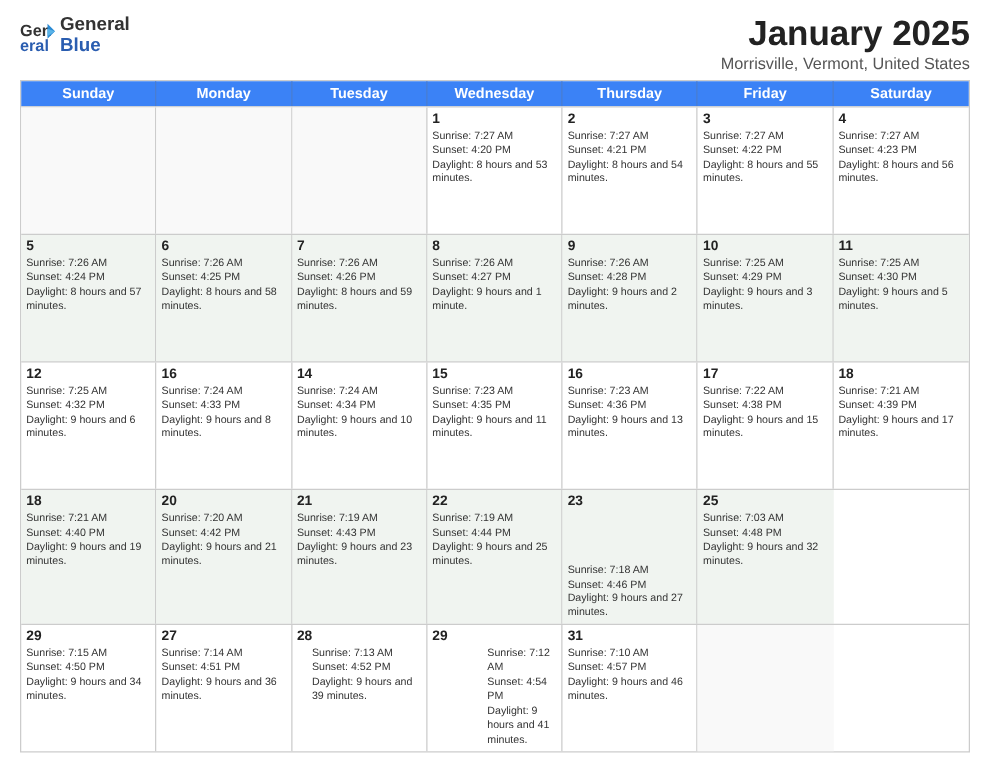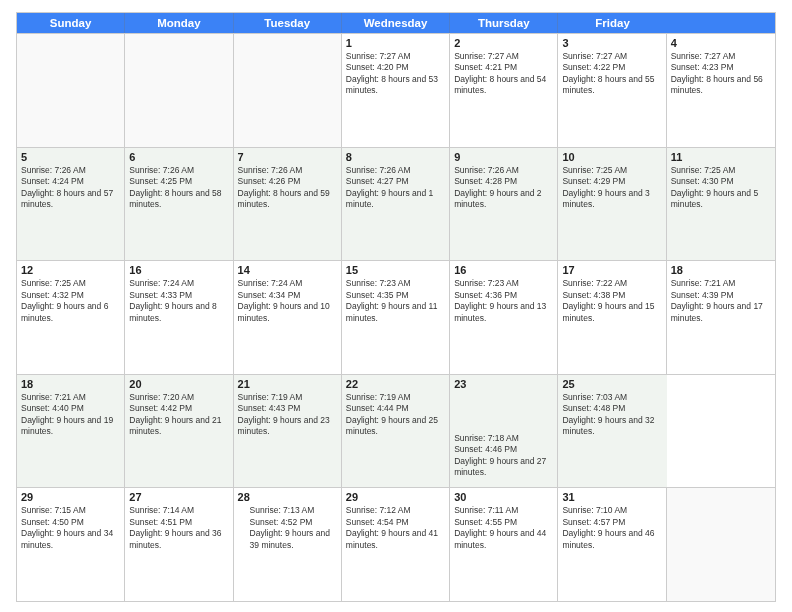--- a/index.html
+++ b/index.html
@@ -116,29 +116,48 @@
       line-height: 1.35;
     }
     .alt-row .cal-cell {
       background: #f0f4f0;
     }
   </style>
 </head>
 <body>
 
 <div class="page">
+  <div class="header">
+    <div class="logo">
+      <svg class="logo-icon" viewBox="0 0 28 28">
+        <text x="0" y="14" font-size="13" font-weight="bold" fill="#333">Gen</text>
+        <text x="0" y="26" font-size="13" font-weight="bold" fill="#2a5db0">eral</text>
+        <polygon points="22,4 28,10 22,16" fill="#2a8ad4"></polygon>
+        <polygon points="22,8 28,10 22,14" fill="#5ab4e8"></polygon>
+      </svg>
+      <div class="logo-text">
+        <span class="logo-general">General</span>
+        <span class="logo-blue">Blue</span>
+      </div>
+    </div>
+    <div class="title-area">
+      <div class="month-title">January 2025</div>
+      <div class="location">Morrisville, Vermont, United States</div>
+    </div>
+  </div>
 
   <div class="calendar">
     <div class="cal-header-row">
     <div class="cal-header-cell">Sunday</div>
         <div class="cal-header-cell">Monday</div>
         <div class="cal-header-cell">Tuesday</div>
         <div class="cal-header-cell">Wednesday</div>
         <div class="cal-header-cell">Thursday</div>
         <div class="cal-header-cell">Friday</div>
+        <div class="cal-header-cell">Saturday</div>
       </div>
     <div class="cal-body">
     <div class="cal-row">
           <div class="cal-cell empty"></div>
           <div class="cal-cell empty"></div>
           <div class="cal-cell empty"></div>
           <div class="cal-cell">
             <div class="cell-day">1</div>
             <div class="cell-info" style="white-space: pre-line;">Sunrise: 7:27 AM
 Sunset: 4:20 PM
@@ -303,29 +322,23 @@
 Daylight: 9 hours and 36 minutes.</div>
           </div>
           <div class="cal-cell">
             <div class="cell-day">28</div>
             <div class="cell-info" style="white-space: pre-line; margin-left: 12px;">Sunrise: 7:13 AM
 Sunset: 4:52 PM
 Daylight: 9 hours and 39 minutes.</div>
           </div>
           <div class="cal-cell">
             <div class="cell-day">29</div>
-            <div class="cell-info" style="white-space: pre-line;">Sunrise: 7:12 AM
+            <div class="cell-info" style="white-space: pre-line; margin-left: 44px;">Sunrise: 7:12 AM
 Sunset: 4:54 PM
 Daylight: 9 hours and 41 minutes.</div>
-          </div>
-          <div class="cal-cell">
-            <div class="cell-day">30</div>
-            <div class="cell-info" style="white-space: pre-line;">Sunrise: 7:11 AM
-Sunset: 4:55 PM
-Daylight: 9 hours and 44 minutes.</div>
           </div>
           <div class="cal-cell">
             <div class="cell-day">31</div>
             <div class="cell-info" style="white-space: pre-line;">Sunrise: 7:10 AM
 Sunset: 4:57 PM
 Daylight: 9 hours and 46 minutes.</div>
           </div>
           <div class="cal-cell empty"></div>
         </div>
       </div>

